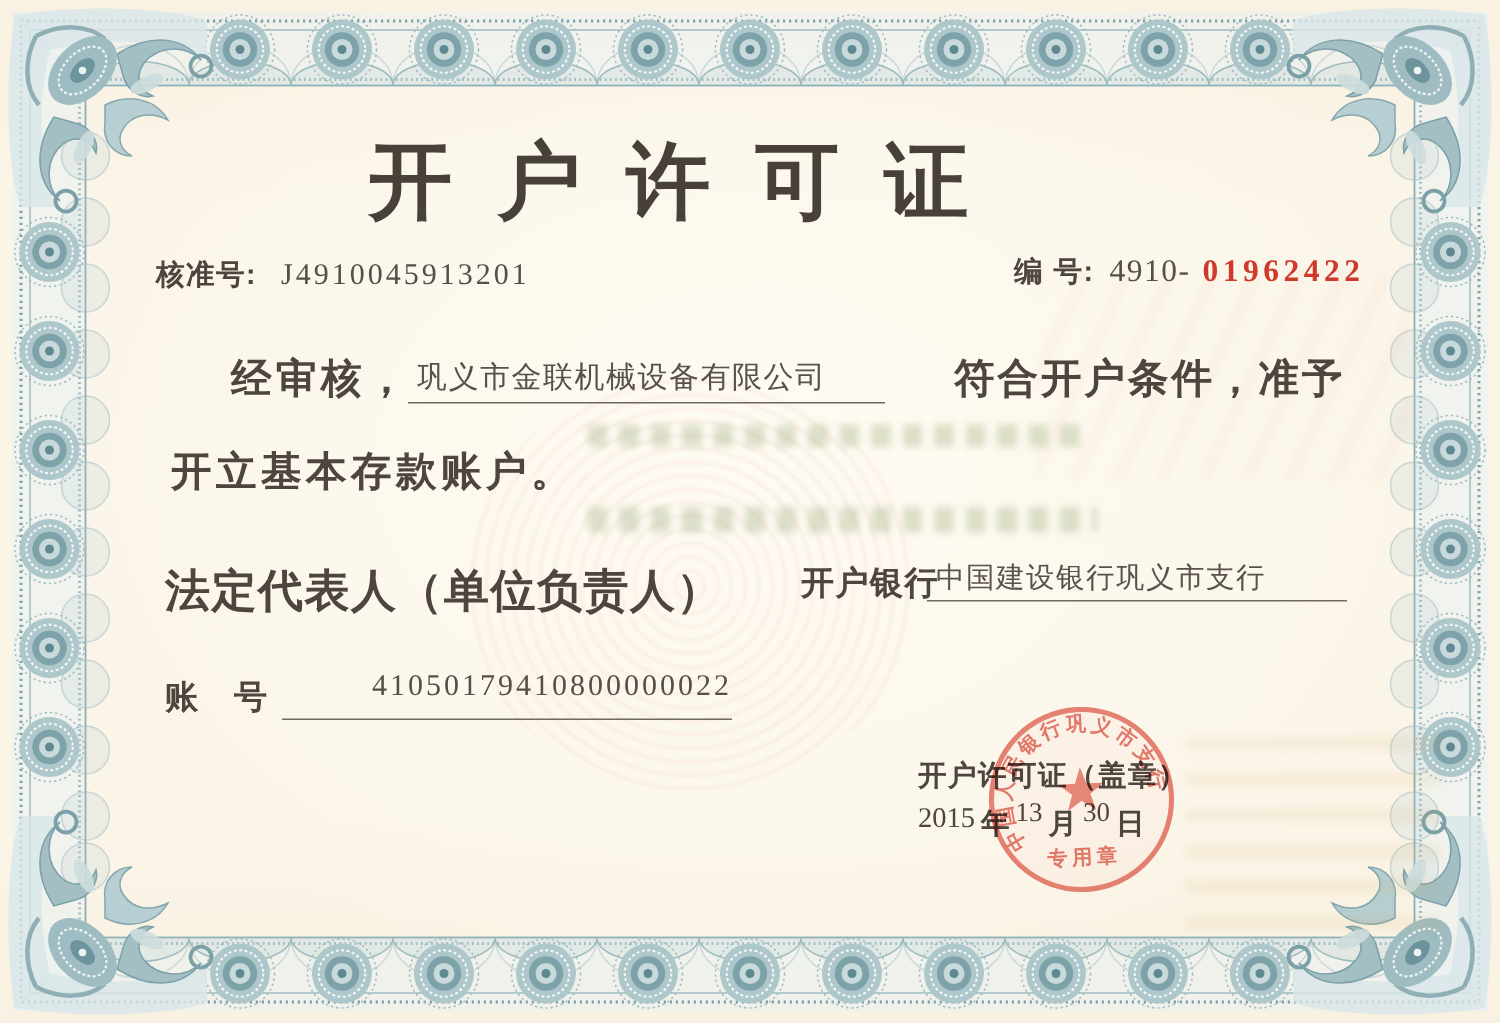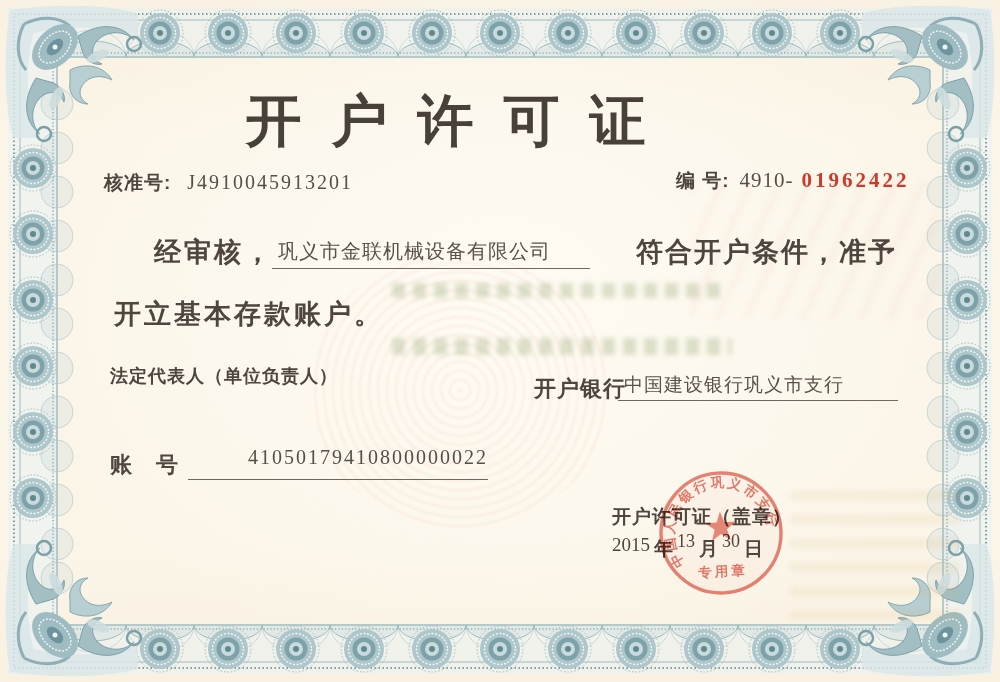--- a/index.html
+++ b/index.html
@@ -68,21 +68,21 @@
   .serial-prefix{margin-left:10px;font-size:21px;letter-spacing:1px;}
   .serial-number{margin-left:8px;font-size:21px;letter-spacing:3px;color:#ce392b;font-weight:600;}
   .lead{left:154px;top:234px;font-size:27px;letter-spacing:3px;}
   .company-field{
     left:272px;top:238px;width:312px;height:30px;
     border-bottom:1.5px solid #6e685f;
     font-size:20px;letter-spacing:1px;padding-left:6px;
   }
   .after-lead{left:636px;top:234px;font-size:27px;letter-spacing:2px;}
   .line2{left:114px;top:296px;font-size:27px;letter-spacing:3px;}
-  .rep-label{left:110px;top:364px;font-size:18px;letter-spacing:1px;text-align:center;}
+  .rep-label{left:110px;top:374px;font-size:30px;letter-spacing:1px;text-align:center;}
   .rep-field{
     left:336px;top:372px;width:198px;height:28px;
     border-bottom:1.5px solid #6e685f;
     font-size:19px;letter-spacing:2px;padding-left:10px;
   }
   .bank-label{left:534px;top:374px;font-size:22px;letter-spacing:1px;}
   .bank-field{
     left:618px;top:372px;width:274px;height:28px;
     border-bottom:1.5px solid #6e685f;
     font-size:19px;letter-spacing:1px;padding-left:6px;

